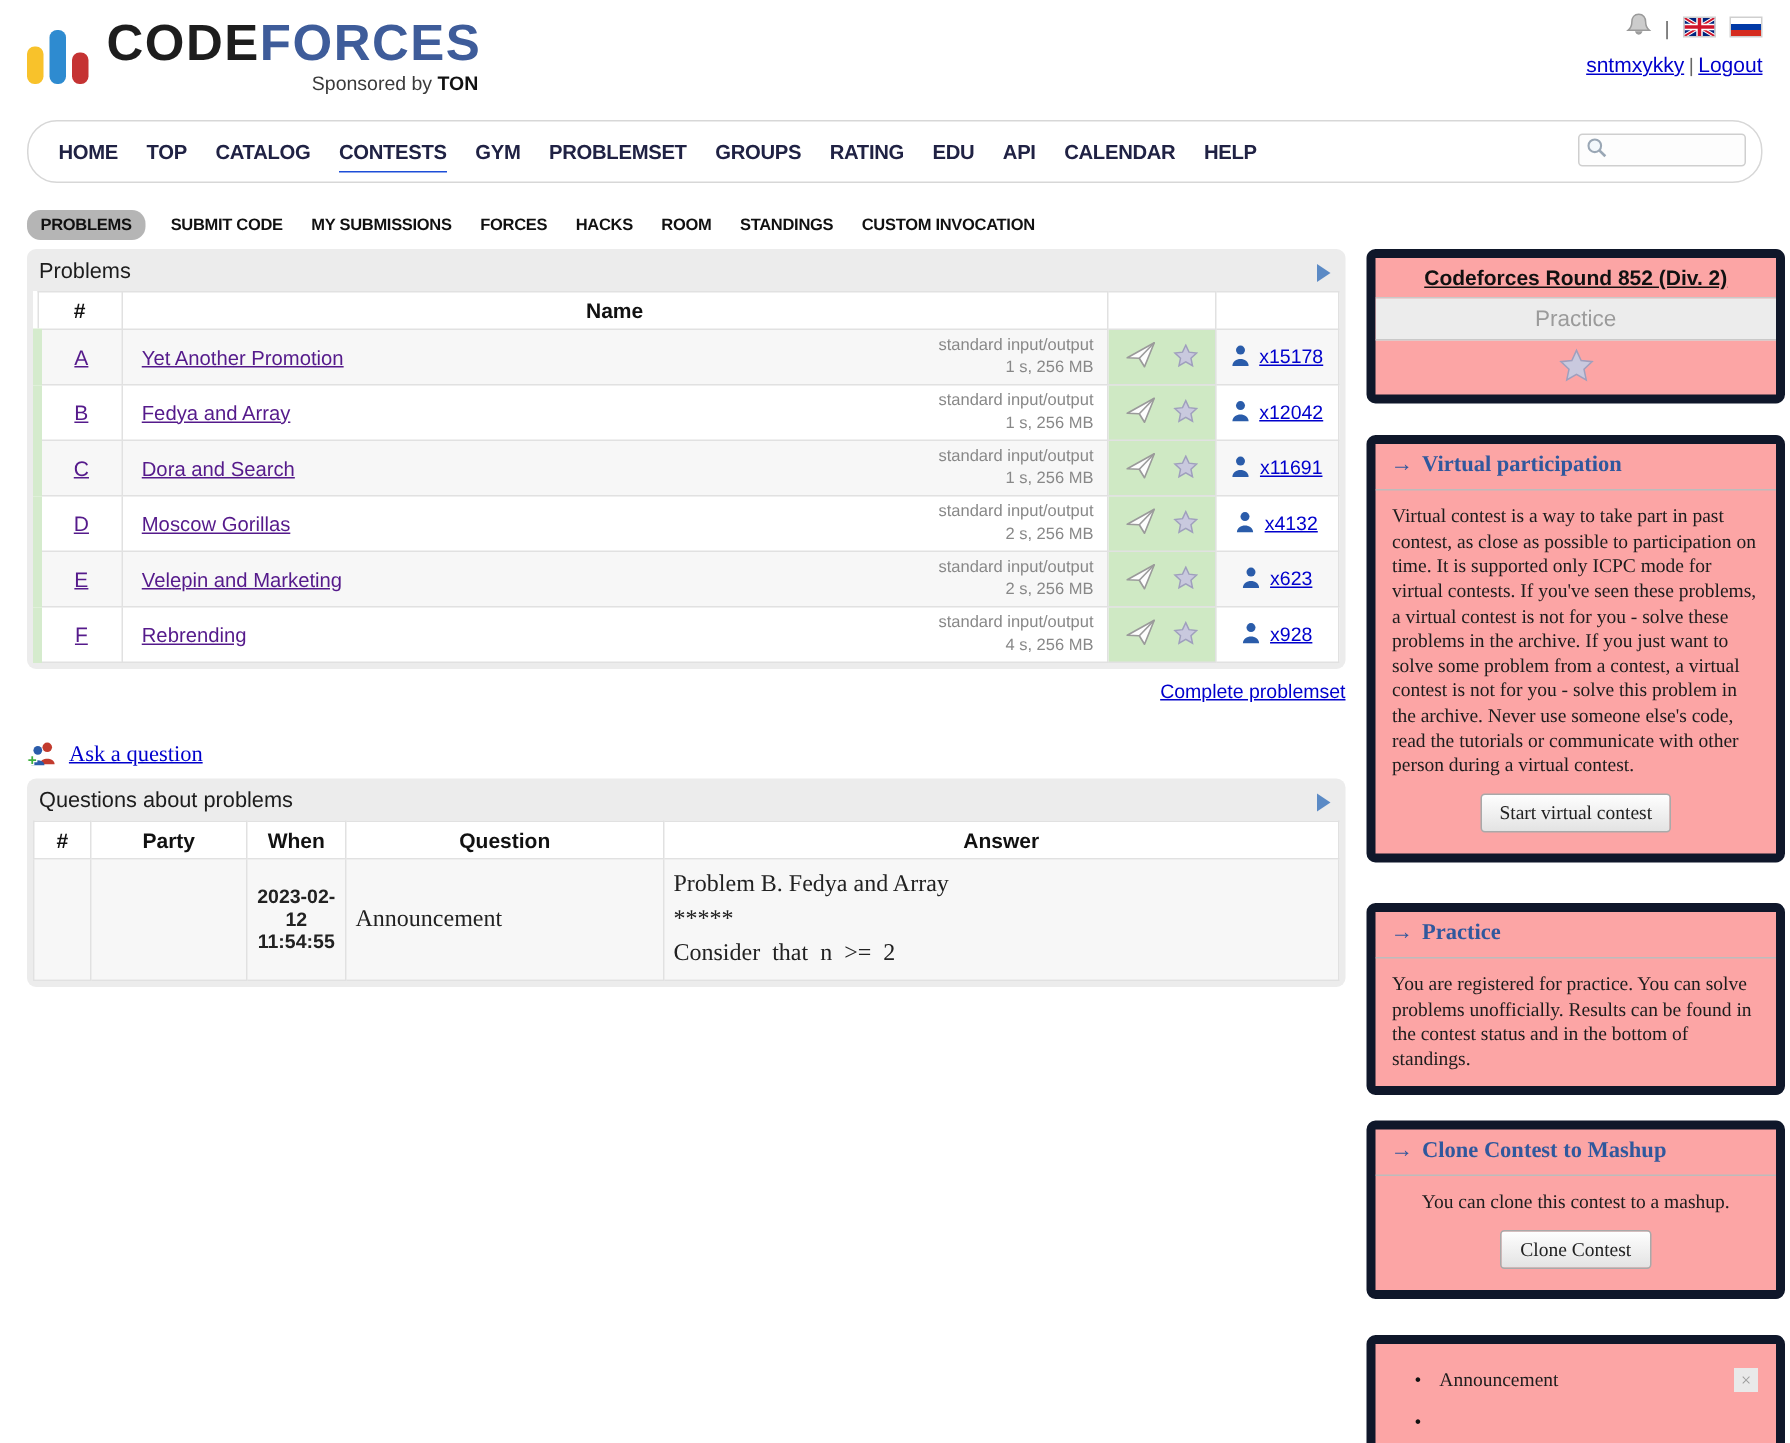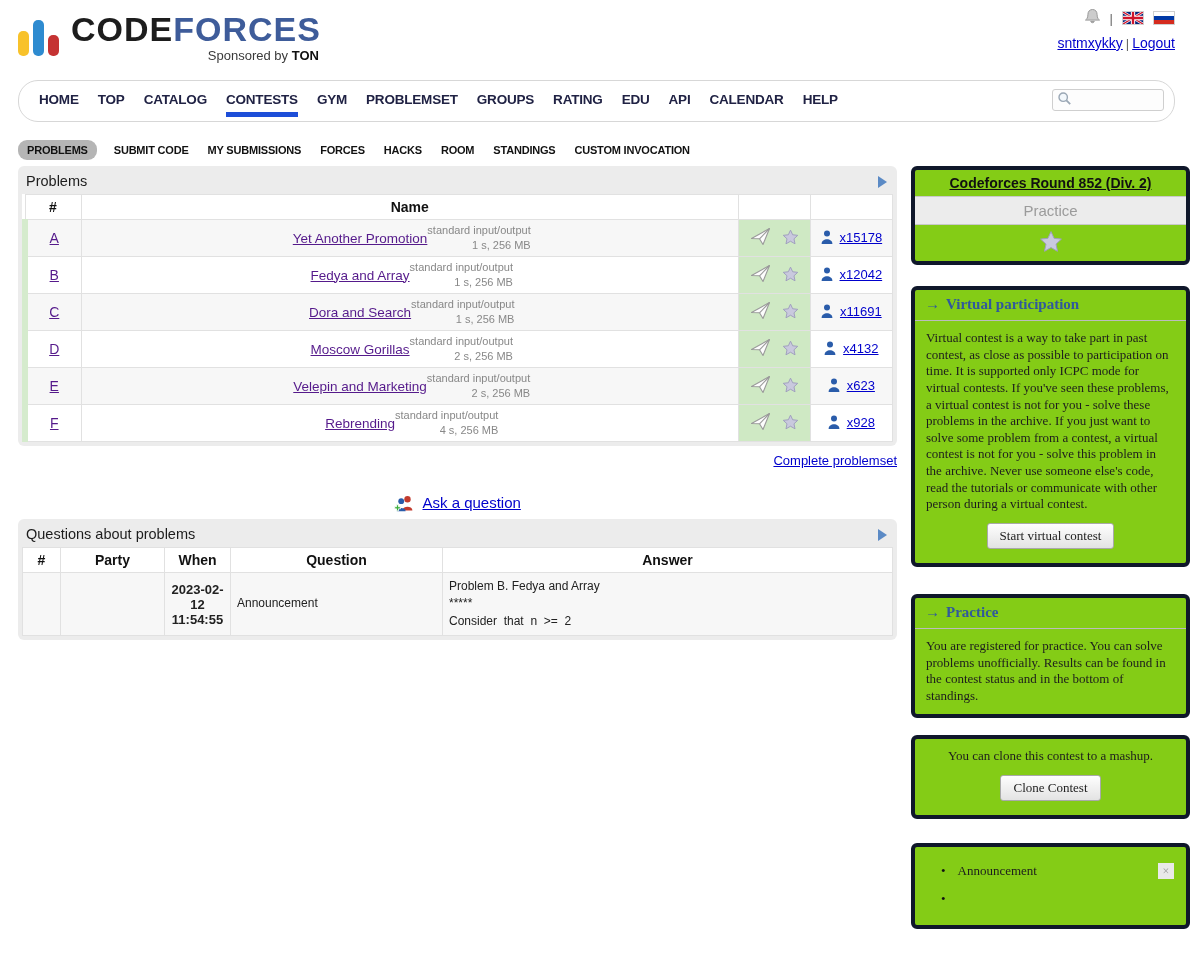--- a/index.html
+++ b/index.html
@@ -37,21 +37,21 @@
   
   .navbox {
     position:relative; margin:2px 18px 0 18px; width:1157px; height:42px;
     border:1px solid #d7d7d7; border-radius:20px; display:flex; align-items:center;
   }
   .nav-items { display:flex; gap:19px; padding-left:20px; }
   .nav-link {
     font-size:13.5px; font-weight:bold; letter-spacing:-0.2px; color:#202244;
     text-decoration:none; padding:6px 0 5px 0;
   }
-  .nav-link.active { border-bottom:5px solid #1d4ed8; }
+  .nav-link.active { border-bottom:1px solid #1d4ed8; }
   .search-box {
     position:absolute; right:10px; top:8px; width:112px; height:22px;
     border:1px solid #cfcfcf; border-radius:3px; background:#fdfdfd;
     display:flex; align-items:center; padding-left:4px;
   }
   .search-box input { border:none; outline:none; background:transparent; width:86px; font-size:12px; }
 
   
   .subnav { margin:18px 0 0 18px; display:flex; align-items:center; gap:15px; }
   .subnav-link {
@@ -76,46 +76,46 @@
   table.dt th { font-size:14px; font-weight:bold; color:#111; padding:4px 6px; border:1px solid #e1e1e1; }
   table.dt td { border:1px solid #e1e1e1; }
 
   
   .c-id { width:56px; text-align:center; }
   tr.p-row:nth-child(odd) td { background:#f7f7f7; }
   tr.p-row:nth-child(even) td { background:#fff; }
   tr.p-row td.c-id { border-left:6px solid #d5ebcd; }
   tr.p-row td { height:37px; }
   .c-id a { font-size:14px; }
-  .name-wrap { display:flex; align-items:center; justify-content:center; padding:0 9px 0 13px; }
+  .name-wrap { display:flex; align-items:center; justify-content:space-between; padding:0 9px 0 13px; }
   a.pname { font-size:13.5px; }
   .plimits { text-align:right; color:#888; font-size:11px; line-height:1.35; white-space:nowrap; }
   td.c-icons { width:72px; background:#cfe9c4 !important; text-align:center; }
   .c-icons .iconbtn { display:inline-block; margin:0 4px; vertical-align:middle; cursor:pointer; }
   td.c-solved { width:82px; text-align:center; white-space:nowrap; }
   .c-solved a { font-size:13px; margin-left:3px; }
   .personsvg { vertical-align:-2px; }
 
   .below-table-link { text-align:right; margin-top:7px; font-size:13px; }
-  .ask-row { text-align:center; margin-top:26px; font-size:15px; }
+  .ask-row { text-align:left; margin-top:26px; font-size:15px;font-family:Liberation Serif, serif; }
   .ask-row a { color:#0000cc; }
   .ask-row svg { vertical-align:-4px; margin-right:5px; }
 
   
   .questions-wrap { margin-top:7px; }
   .q-col-num { width:38px; }
   .q-col-party { width:104px; }
   .q-col-when { width:66px; }
   .q-col-question { width:212px; }
   tr.q-row td { background:#f7f7f7; vertical-align:middle; padding:5px 6px; }
   .q-when { font-weight:bold; font-size:13px; text-align:center; }
-  .q-mono { font-family:Liberation Sans, sans-serif; font-size:12px; white-space:pre; line-height:1.45; }
-
-  
-  .roundbox { border:4px solid #0f172a; border-radius:6px; background:#84cc16; overflow:hidden; }
+  .q-mono { font-family:Liberation Serif, serif; font-size:16px; white-space:pre; line-height:1.45; }
+
+  
+  .roundbox { border:6px solid #0f172a; border-radius:6px; background:#fca5a5; overflow:hidden; }
   .contest-box .row { text-align:center; padding:5px 4px; border-bottom:1px solid #c9c9c9; }
   .contest-box .row:last-child { border-bottom:none; }
   .contest-title a { font-size:14px; font-weight:bold; color:#111; }
   .contest-finished { font-size:14px; font-weight:bold; color:#30589d; }
   .contest-practice { font-size:15px; color:#9b9b9b; background:#ececec; }
   .contest-star { padding:7px 0 6px 0; }
 
   .sidebox { margin-top:21px;font-family:Liberation Serif, serif; }
   .sidebox .caption {
     font-size:15px; font-weight:bold; color:#30589d; padding:6px 10px 7px 10px;
@@ -514,20 +514,21 @@
         <button class="btn">Start virtual contest</button>
       </div>
     </div>
 
     <div class="roundbox sidebox" style="margin-top:27px">
       <div class="caption"><span class="arrow">→</span><span>Practice</span></div>
       <div class="body">You are registered for practice. You can solve problems unofficially. Results can be found in the contest status and in the bottom of standings.</div>
     </div>
 
     <div class="roundbox sidebox" style="margin-top:17px">
+      <div class="caption"><span class="arrow">→</span><span>Clone Contest to Mashup</span></div>
       <div class="body center">
         <span>You can clone this contest to a mashup.</span>
         <button class="btn">Clone Contest</button>
       </div>
     </div>
 
     <div class="roundbox sidebox" style="margin-top:24px">
       <ul class="materials-list" id="materials-list">
           <li>
             <a href="#">Announcement</a>

